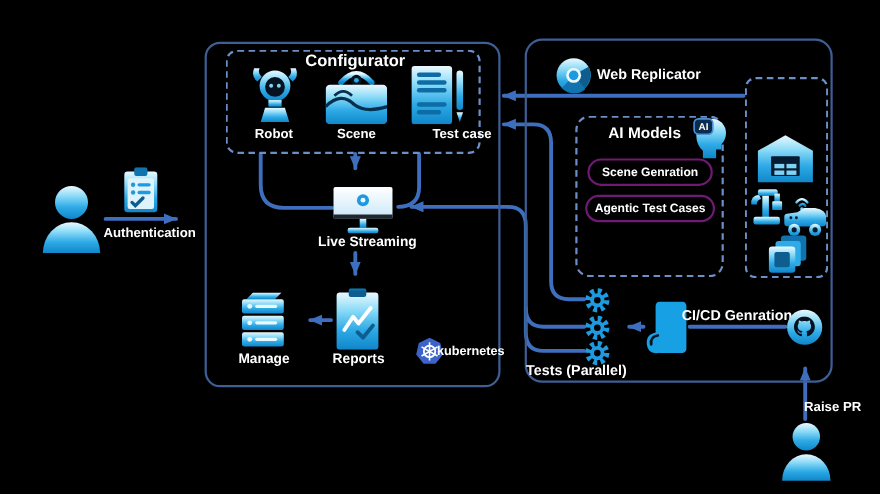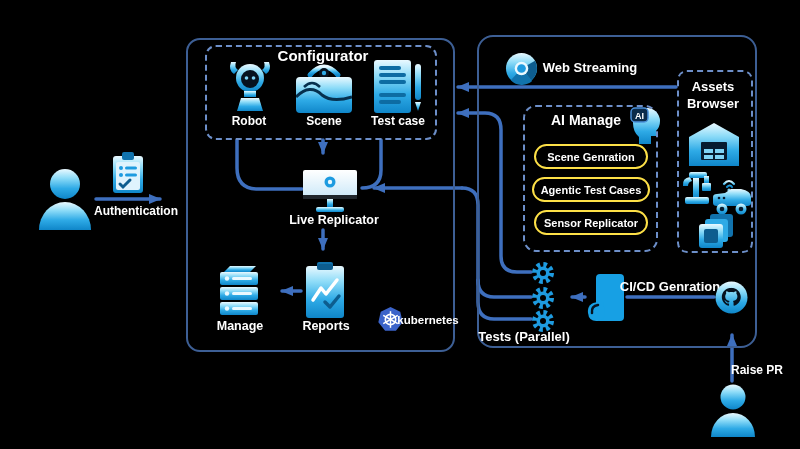--- a/index.html
+++ b/index.html
@@ -2,21 +2,21 @@
 <html style="--accent: #1e9be0; --line: #3e6fbe; --border: #3d5f95; --dash: #6d8fc9; --k8s: #3b63c9; --text: #ffffff;"><head>
 <meta charset="utf-8">
 <style>
   html,body{margin:0;padding:0;background:#000;}
   .stage{position:relative;width:800px;height:449px;background:#000;overflow:hidden;
          font-family:"Liberation Sans",sans-serif;}
   .box{position:absolute;border:2px solid var(--border,#3d5f95);border-radius:14px;}
   .dashed{position:absolute;border:2px dashed var(--dash,#6d8fc9);border-radius:11px;}
   .lbl{position:absolute;color:var(--text,#fff);font-weight:700;white-space:nowrap;
        transform:translateX(-50%);text-align:center;}
-  .pill{position:absolute;border:2px solid #fde047;border-radius:13px;color:#fff;
+  .pill{position:absolute;border:2px solid #701a75;border-radius:13px;color:#fff;
         font-weight:700;font-size:11px;display:flex;align-items:center;justify-content:center;}
   .ico{position:absolute;text-decoration:underline;}
   svg{display:block;}
   .cline{stroke:var(--line,#3e6fbe);stroke-width:3.5;fill:none;stroke-linecap:round;}
   .amark{fill:var(--line,#4a7fd0);}
   #wires{position:absolute;left:0;top:0;}
 </style>
 </head>
 <body>
 
@@ -115,33 +115,33 @@
       <rect x="0" y="0" width="37" height="53" rx="3" fill="url(#gIco)"></rect>
       <rect x="5" y="6" width="22" height="4" rx="2" fill="#0d6ca3"></rect>
       <rect x="5" y="13" width="27" height="4" rx="2" fill="#0d6ca3"></rect>
       <rect x="5" y="20" width="27" height="4" rx="2" fill="#0d6ca3"></rect>
       <rect x="5" y="33" width="27" height="4" rx="2" fill="#0d6ca3"></rect>
       <rect x="5" y="40" width="22" height="4" rx="2" fill="#0d6ca3"></rect>
       <rect x="41" y="4" width="6" height="36" rx="3" fill="url(#gIco)"></rect>
       <path d="M41,42 h6 l-3,9 z" fill="url(#gIco)"></path>
     </svg>
   </div>
-  <div class="lbl" style="left:398px;top:114px;font-size:12px">Test case</div>
+  <div class="lbl" style="left:420px;top:114px;font-size:12px">Test case</div>
 
   <div class="ico" style="left:303px;top:170px">
     <svg width="54" height="43" viewBox="0 0 54 43">
       <rect x="0" y="0" width="54" height="29" rx="2" fill="url(#gScreen)"></rect>
       <rect x="0" y="25" width="54" height="4" fill="#20262c"></rect>
       <circle cx="27" cy="12" r="5.5" fill="#1e9be0"></circle>
       <circle cx="27" cy="12" r="2.2" fill="#eaf9ff"></circle>
       <rect x="24" y="29" width="6" height="8" fill="url(#gIco)"></rect>
       <rect x="13" y="37" width="28" height="5" rx="2" fill="url(#gIco)"></rect>
     </svg>
   </div>
-  <div class="lbl" style="left:334px;top:213px;font-size:12.5px">Live Replicator</div>
+  <div class="lbl" style="left:334px;top:213px;font-size:12.5px">Live Streaming</div>
 
   <div class="ico" style="left:218px;top:266px">
     <svg width="44" height="50" viewBox="0 0 44 50">
       <path d="M6,6 l6,-6 h26 l-6,6 z" fill="url(#gIco)"></path>
       <rect x="2" y="6" width="38" height="13" rx="2" fill="url(#gIco)"></rect>
       <rect x="2" y="21" width="38" height="13" rx="2" fill="url(#gIco)"></rect>
       <rect x="2" y="36" width="38" height="13" rx="2" fill="url(#gIco)"></rect>
       <circle cx="9" cy="12.5" r="2.2" fill="#eaf9ff"></circle>
         <rect x="14" y="11" width="20" height="3" rx="1.5" fill="#eaf9ff"></rect>
       <circle cx="9" cy="27.5" r="2.2" fill="#eaf9ff"></circle>
@@ -183,40 +183,35 @@
 
   <div class="ico" style="left:505px;top:52px">
     <svg width="33" height="33" viewBox="0 0 34 34">
       <circle cx="17" cy="17" r="16" fill="url(#gIco)"></circle>
       <path d="M17,17 L31,9 A16,16 0 0 1 27,29 z" fill="#0d5d8f"></path>
       <path d="M17,17 L6,29 A16,16 0 0 0 28,30 z" fill="#1173ad"></path>
       <circle cx="17" cy="17" r="7" fill="#eaf9ff"></circle>
       <circle cx="17" cy="17" r="4.5" fill="#1e9be0"></circle>
     </svg>
   </div>
-  <div class="lbl" style="left:590px;top:60px;font-size:13px">Web Streaming</div>
+  <div class="lbl" style="left:590px;top:60px;font-size:13px">Web Replicator</div>
 
   <div class="dashed" style="left:523px;top:105px;width:131px;height:143px;border-radius:13px"></div>
-  <div class="lbl" style="left:586px;top:112px;font-size:14px">AI Manage</div>
+  <div class="lbl" style="left:586px;top:112px;font-size:14px">AI Models</div>
   <div class="ico" style="left:630px;top:106px">
     <svg width="32" height="38" viewBox="0 0 32 38">
       <path d="M18,2 a13,13 0 0 1 12,13 q0,6 -4,10 v5 h-5 v8 h-12 v-7 q-6,-5 -6,-14 a14,14 0 0 1 15,-15 z" fill="url(#gIco)"></path>
       <rect x="1" y="2" width="17" height="14" rx="4" fill="#0b2b4a" stroke="#4a90d9" stroke-width="1.5"></rect>
       <text x="9.5" y="12.5" text-anchor="middle" font-size="9" font-weight="bold" fill="#ffffff" font-family="Liberation Sans, sans-serif">AI</text>
     </svg>
   </div>
   <div class="pill" style="left:534px;top:144px;width:110px;height:21px">Scene Genration</div>
   <div class="pill" style="left:532px;top:177px;width:114px;height:21px">Agentic Test Cases</div>
-  <div class="pill" style="left:534px;top:210px;width:110px;height:21px">Sensor Replicator</div>
 
   <div class="dashed" style="left:677px;top:70px;width:72px;height:179px;border-radius:10px"></div>
-  <div class="lbl" style="left:713px;top:78px;font-size:13px;line-height:17px">
-    <span>Assets</span><br>
-    <span>Browser</span>
-  </div>
   <div class="ico" style="left:688px;top:122px">
     <svg width="52" height="44" viewBox="0 0 52 44">
       <path d="M1,15 L26,1 L51,15 V44 H1 z" fill="url(#gIco)"></path>
       <rect x="13" y="20" width="26" height="18" rx="1" fill="#071c30"></rect>
       <rect x="16" y="27" width="9" height="4" fill="#7fd4f6"></rect>
         <rect x="27" y="27" width="9" height="4" fill="#7fd4f6"></rect>
       <rect x="16" y="33" width="9" height="4" fill="#7fd4f6"></rect>
         <rect x="27" y="33" width="9" height="4" fill="#7fd4f6"></rect>
     </svg>
   </div>

